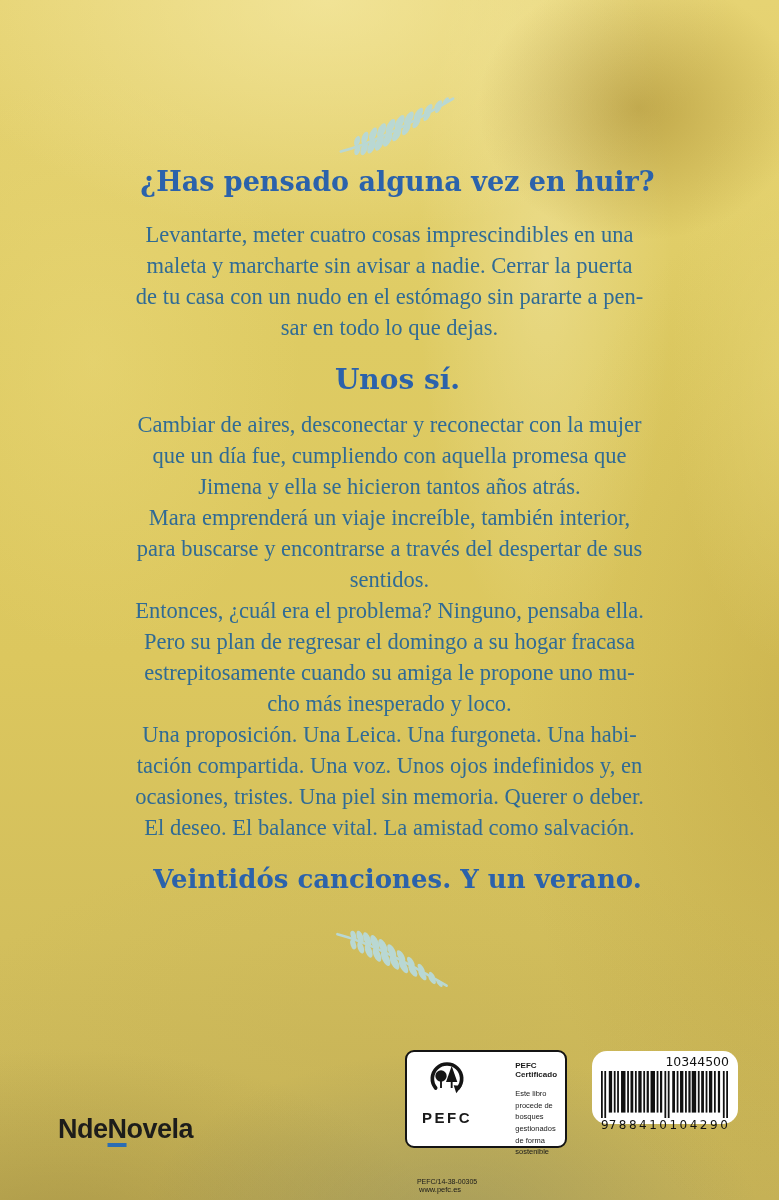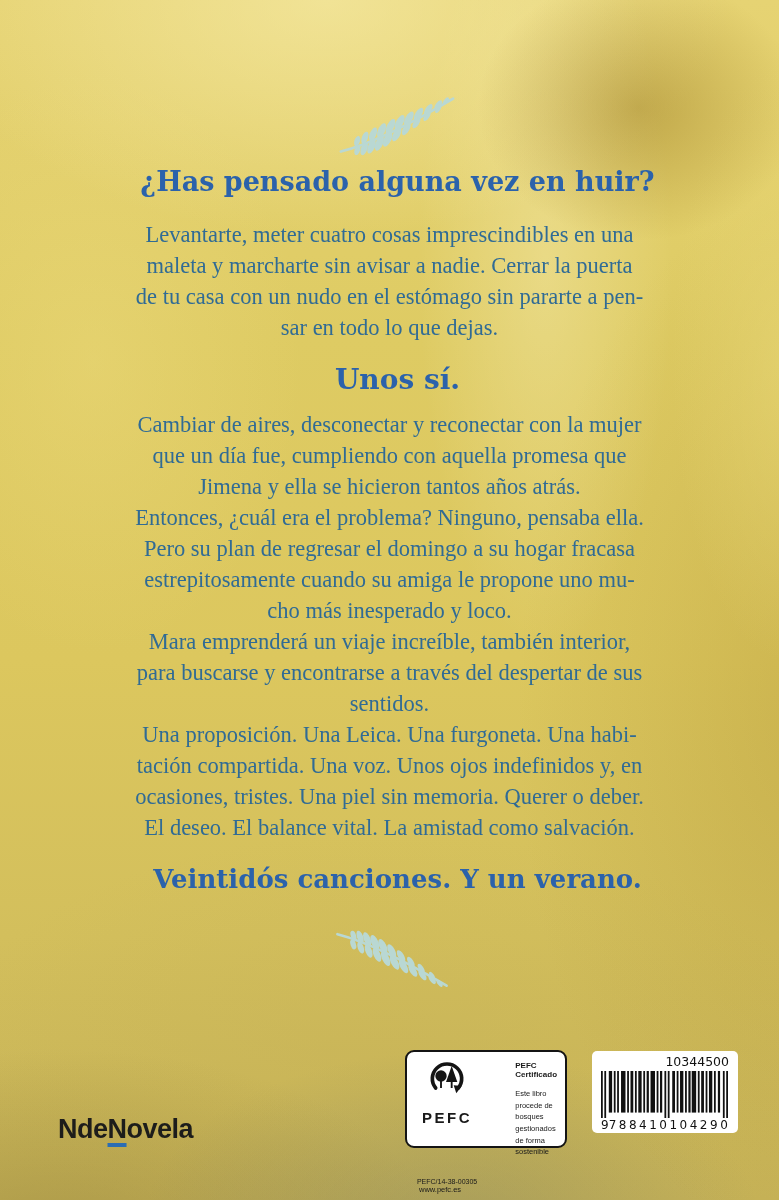--- a/index.html
+++ b/index.html
@@ -70,22 +70,22 @@
   .pefc-wordmark{font-weight:bold;font-size:15px;letter-spacing:2.5px;margin-top:11px;}
   .pefc-right{flex:1;padding-left:5px;display:flex;flex-direction:column;margin-left:30px;}
   .pefc-title{font-weight:bold;font-size:8px;margin-top:3px;}
   .pefc-desc{font-size:7.5px;line-height:1.55;margin-top:9px;white-space:pre-line;}
   .pefc-bottom{display:flex;align-items:baseline;margin-top:20px;flex-direction:column;}
   .pefc-license{width:46%;text-align:center;font-size:7px;}
   .pefc-web{flex:1;padding-left:5px;font-size:7.5px;}
 
   
   .barcode{
-    position:absolute;left:592px;top:1051px;width:146px;height:82px;
-    background:#fff;border-radius:5px;box-sizing:border-box;
+    position:absolute;left:592px;top:1051px;width:146px;height:73px;
+    background:#fff;border-radius:15px;box-sizing:border-box;
     padding:4px 9px 4px 9px;
     font-family:"DejaVu Sans",sans-serif;color:#111;
   }
   .barcode-number{text-align:right;font-size:12.5px;line-height:14px;}
   .barcode-bars{display:block;width:128px;height:47px;margin:2px auto 0 auto;}
   .barcode-digits{display:flex;justify-content:space-between;font-size:12px;line-height:13px;margin-top:1px;}
   .barcode-digits .grp{letter-spacing:2.5px;}
 </style>
 </head>
 <body>
@@ -175,27 +175,27 @@
 maleta y marcharte sin avisar a nadie. Cerrar la puerta
 de tu casa con un nudo en el estómago sin pararte a pen-
 sar en todo lo que dejas.</p>
 
   <h2 class="subheadline">Unos sí.</h2>
 
   <div class="story">
     <p class="prose">Cambiar de aires, desconectar y reconectar con la mujer
 que un día fue, cumpliendo con aquella promesa que
 Jimena y ella se hicieron tantos años atrás.</p>
+    <p class="prose">Mara emprenderá un viaje increíble, también interior,
+para buscarse y encontrarse a través del despertar de sus
+sentidos.</p>
     <p class="prose">Entonces, ¿cuál era el problema? Ninguno, pensaba ella.
 Pero su plan de regresar el domingo a su hogar fracasa
 estrepitosamente cuando su amiga le propone uno mu-
 cho más inesperado y loco.</p>
-    <p class="prose">Mara emprenderá un viaje increíble, también interior,
-para buscarse y encontrarse a través del despertar de sus
-sentidos.</p>
     <p class="prose">Una proposición. Una Leica. Una furgoneta. Una habi-
 tación compartida. Una voz. Unos ojos indefinidos y, en
 ocasiones, tristes. Una piel sin memoria. Querer o deber.
 El deseo. El balance vital. La amistad como salvación.</p>
   </div>
 
   <h2 class="closing">Veintidós canciones. Y un verano.</h2>
 
   <div class="feather feather-bottom">
     <svg viewBox="0 0 118 68">

